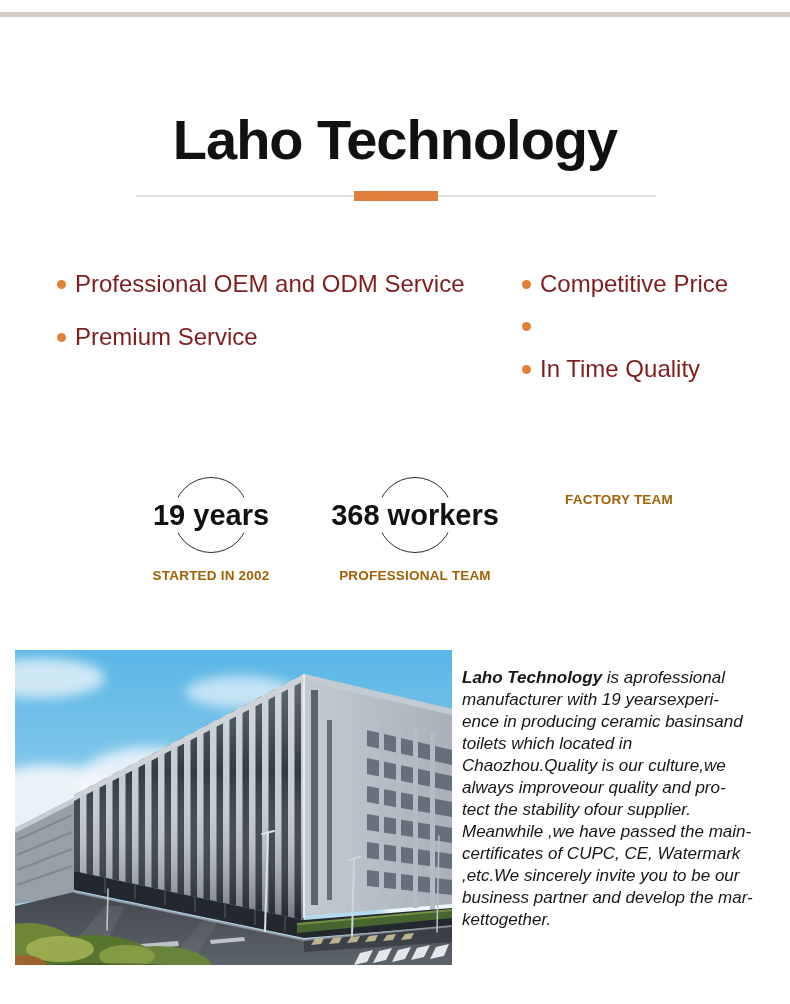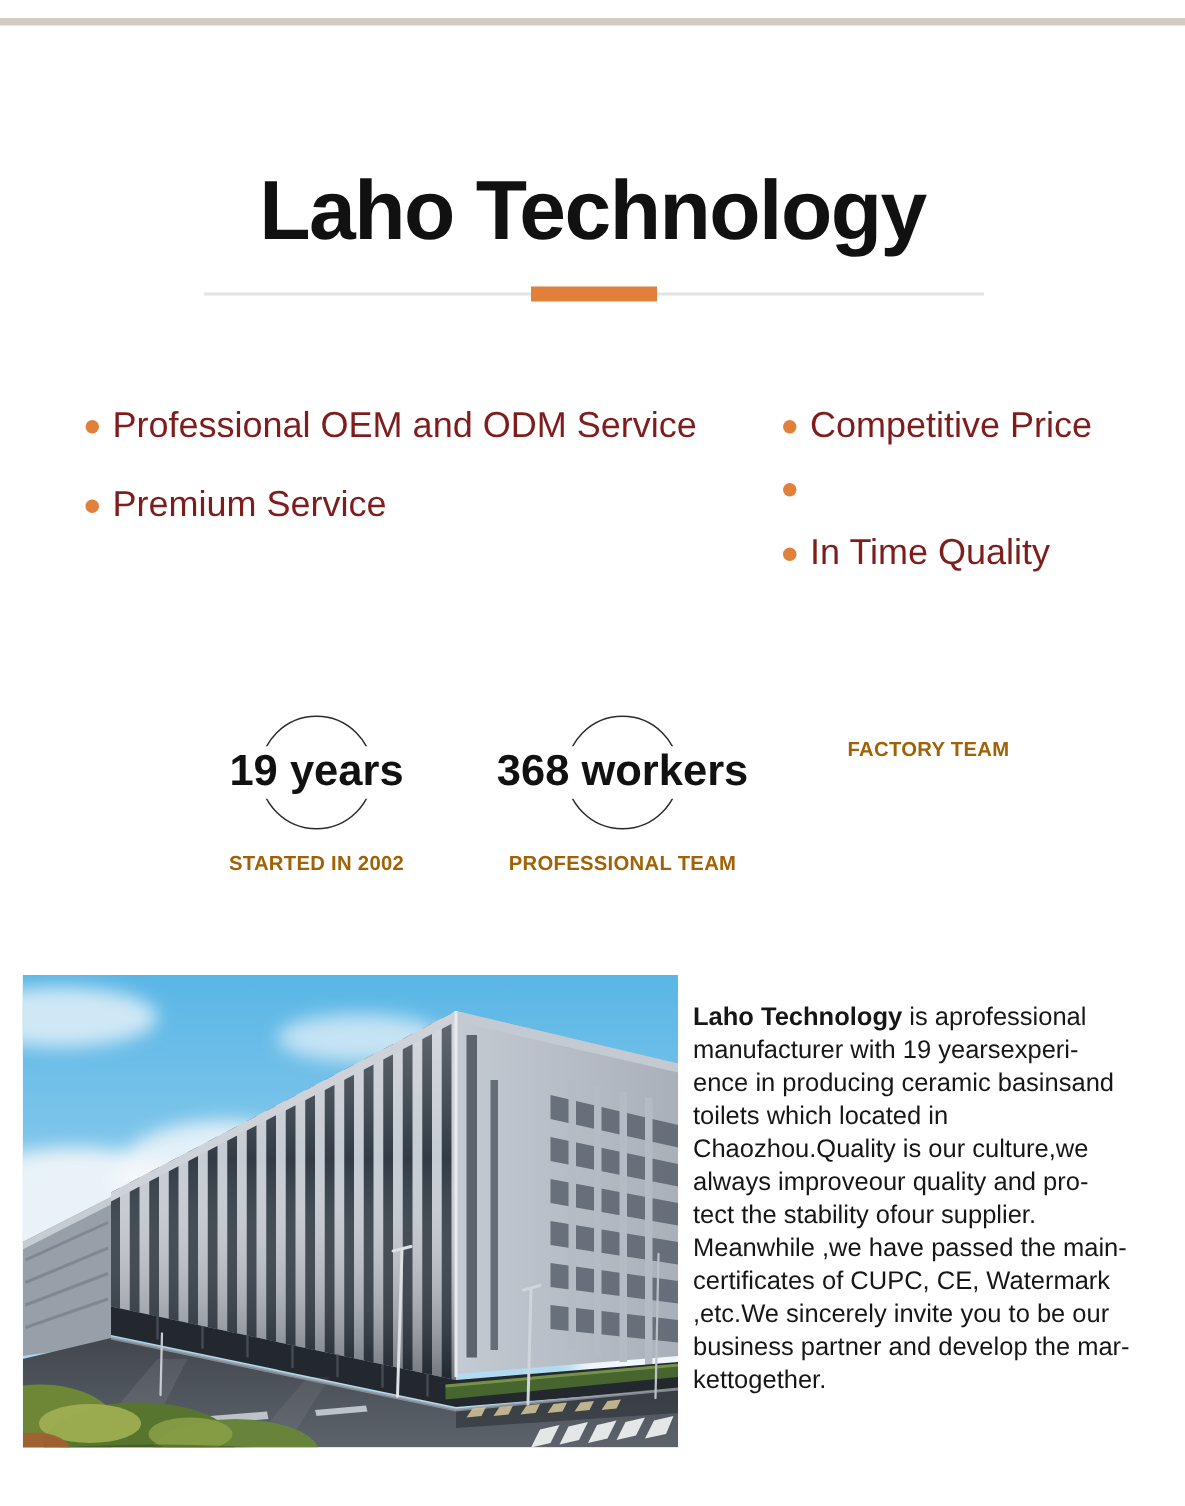--- a/index.html
+++ b/index.html
@@ -27,21 +27,21 @@
                border:1.5px solid #2b2b2b;border-radius:50%;box-sizing:border-box;}
   .stat-value{position:absolute;top:50%;left:50%;transform:translate(-50%,-50%);
               background:#ffffff;padding:1px 4px;white-space:nowrap;
               font-size:29px;font-weight:700;color:#111111;}
   .stat-caption{margin-top:15px;font-size:13.5px;font-weight:700;letter-spacing:0.2px;color:#a16207;}
 
   .photo{position:absolute;left:15px;top:638px;width:437px;height:315px;overflow:hidden;}
   .photo svg{display:block;width:100%;height:100%;}
 
   .about{position:absolute;left:462px;top:655px;width:326px;margin:0;
-         font-size:17px;line-height:22px;color:#161616;white-space:pre-line;}
+         font-size:17px;line-height:22px;color:#161616;white-space:pre-line;font-style:italic;}
   .about b{font-weight:700;}
 </style>
 </head>
 <body>
 
 <div class="page">
 
   <div class="top-bar"></div>
 
   <h1 class="title">Laho Technology</h1>

